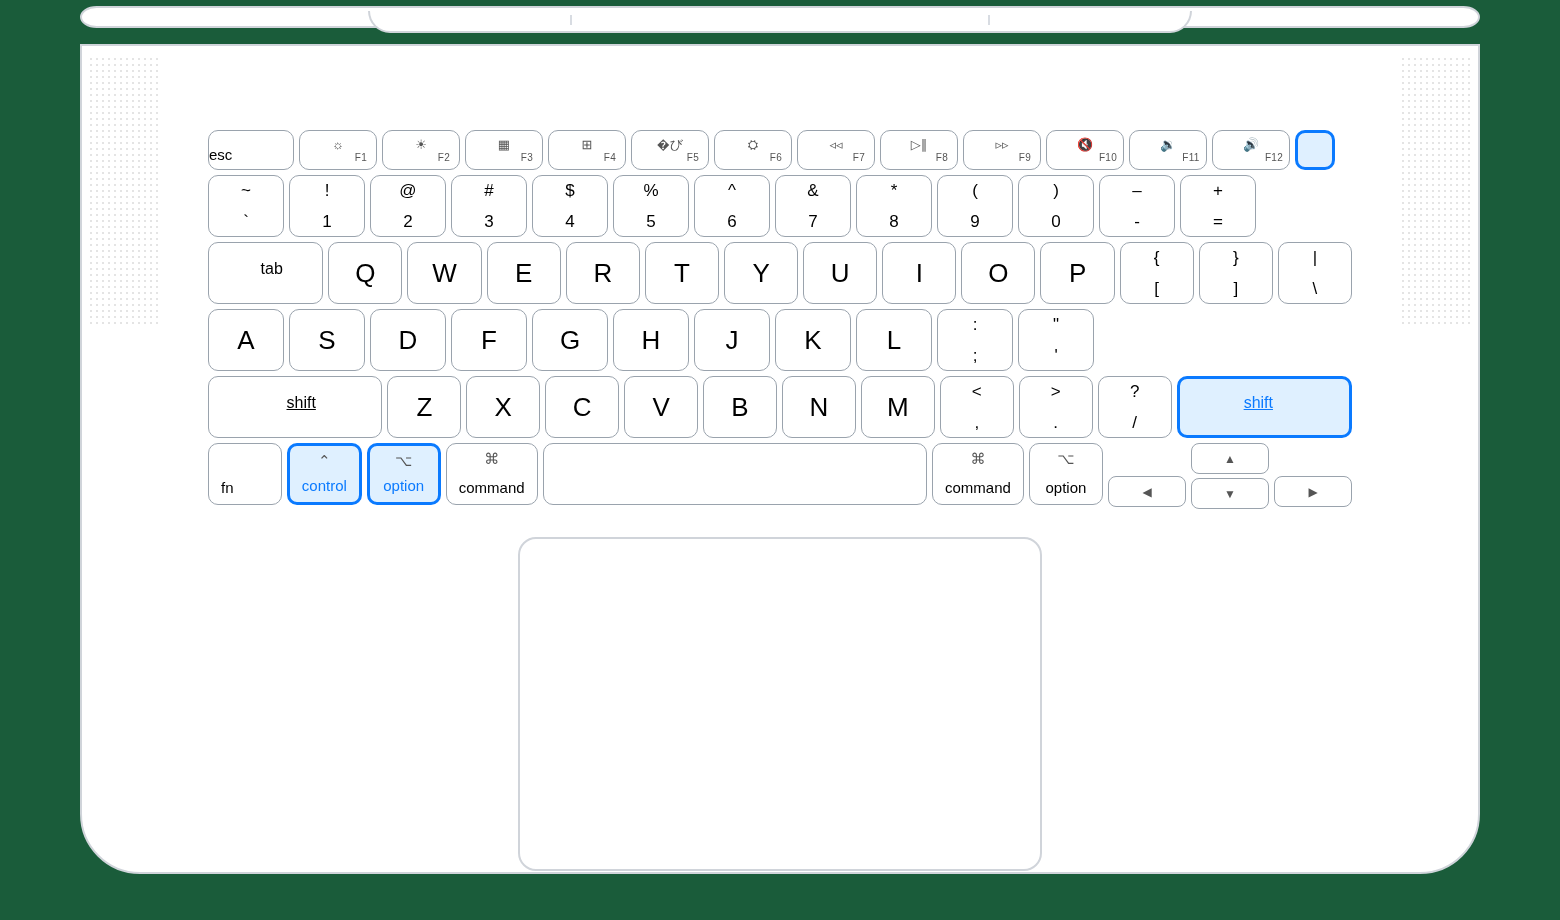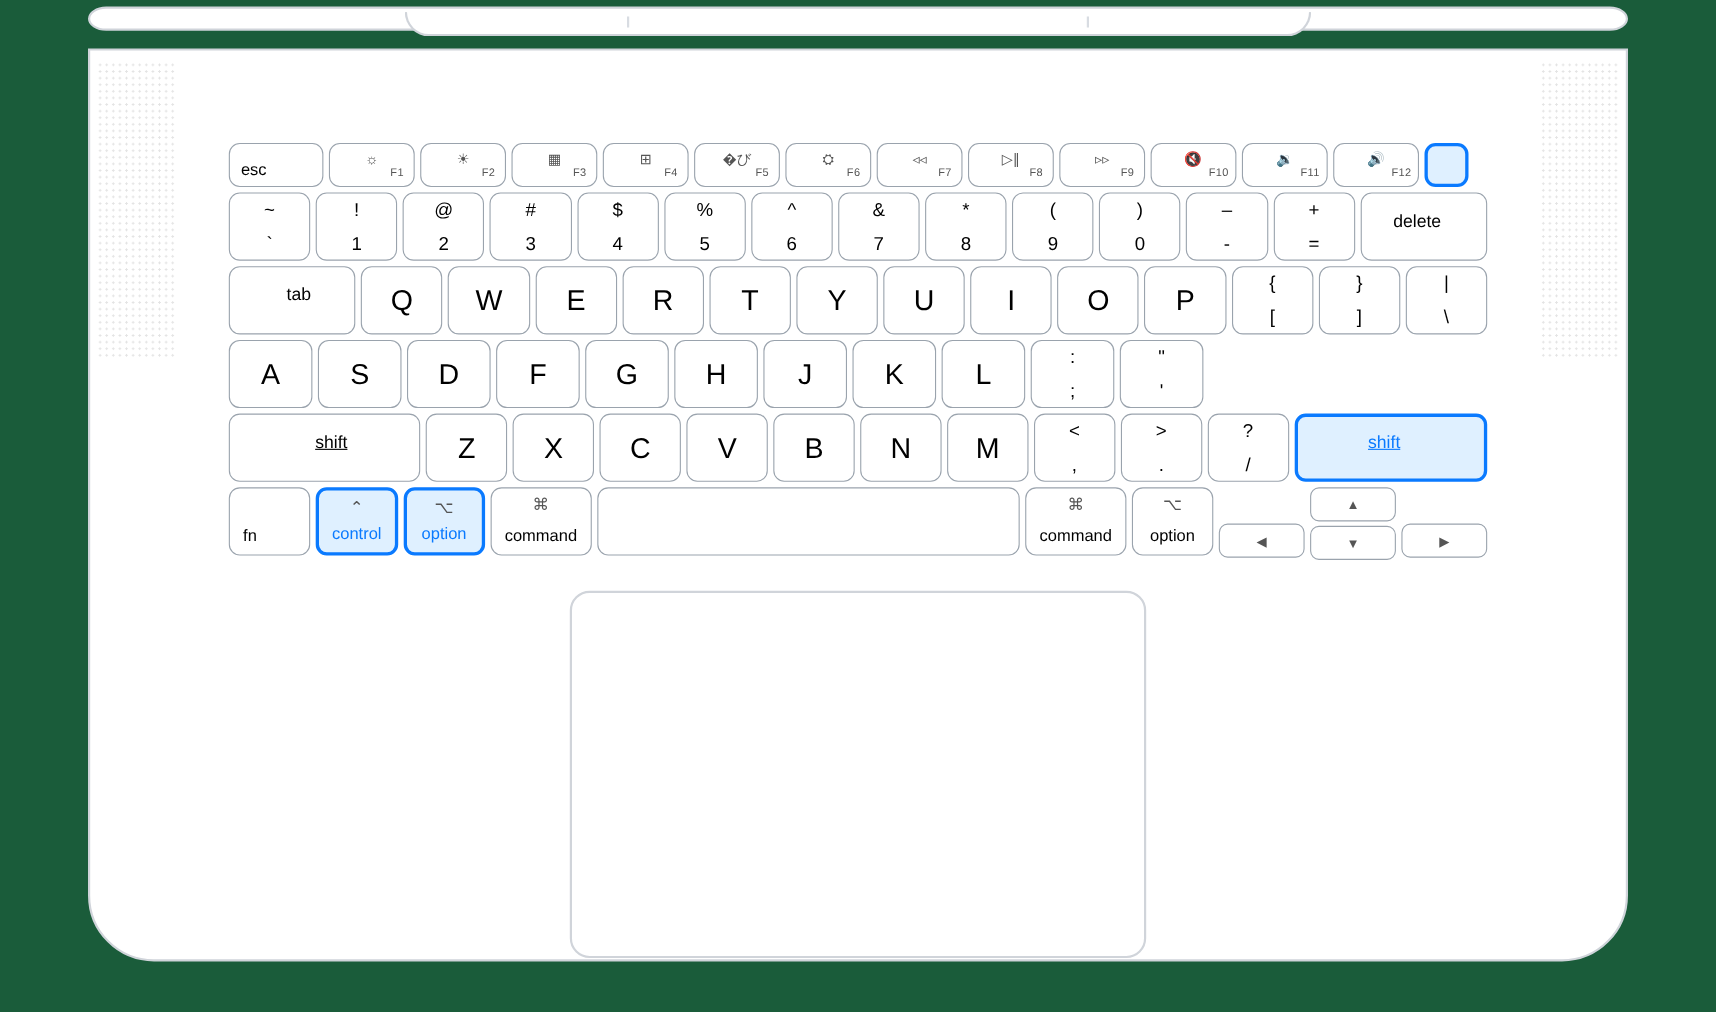--- a/index.html
+++ b/index.html
@@ -15,21 +15,21 @@
   .grille.left{left:6px;} .grille.right{right:6px;}
 
   .kb{position:relative;margin:60px auto 0;width:1144px;}
   .row{display:flex;gap:5px;margin-bottom:5px;}
   .key{border:1px solid #9aa3ad;border-radius:10px;background:#fff;display:flex;flex-direction:column;box-sizing:border-box;position:relative;font-feature-settings:"kern";}
   .key.hl{border:3px solid #0a7aff;background:#dff0ff;color:#0a7aff;}
   .key.hl .ico{color:#0a7aff;}
 
   
   .row.fn .key{height:40px;width:78px;align-items:center;justify-content:center;}
-  .row.fn .key.esc{width:86px;align-items:flex-start;justify-content:flex-end;padding:0 0 6px 10px;}
+  .row.fn .key.esc{width:86px;align-items:flex-start;justify-content:flex-end;padding:0 0 6px 0;}
   .row.fn .fk{font-size:10px;color:#555;margin-top:1px;letter-spacing:.3px;padding-left:46px;}
   .row.fn .ico{font-size:13px;color:#555;line-height:1;}
   .row.fn .touchid{width:40px;border-radius:10px;}
 
   
   .row.std .key{height:62px;width:76px;align-items:center;justify-content:center;}
   .row.std .dual{justify-content:space-between;padding:6px 0;align-items:center;}
   .row.std .dual span{font-size:17px;line-height:1;}
   .row.std .big{font-size:26px;}
   .lbl-bl{align-items:flex-start;justify-content:flex-end;padding:0 0 8px 12px;}
@@ -177,23 +177,20 @@
             <span>0</span>
           </div>
         <div class="key dual">
             <span>–</span>
             <span>-</span>
           </div>
         <div class="key dual">
             <span>+</span>
             <span>=</span>
           </div>
-        <div class="key delete lbl-br">
-            <span class="small">delete</span>
-          </div>
       </div>
 
       <div class="row std r2">
         <div class="key tab lbl-bl">
             <span class="small">tab</span>
           </div>
         <div class="key">
             <span class="big">Q</span>
           </div>
         <div class="key">

